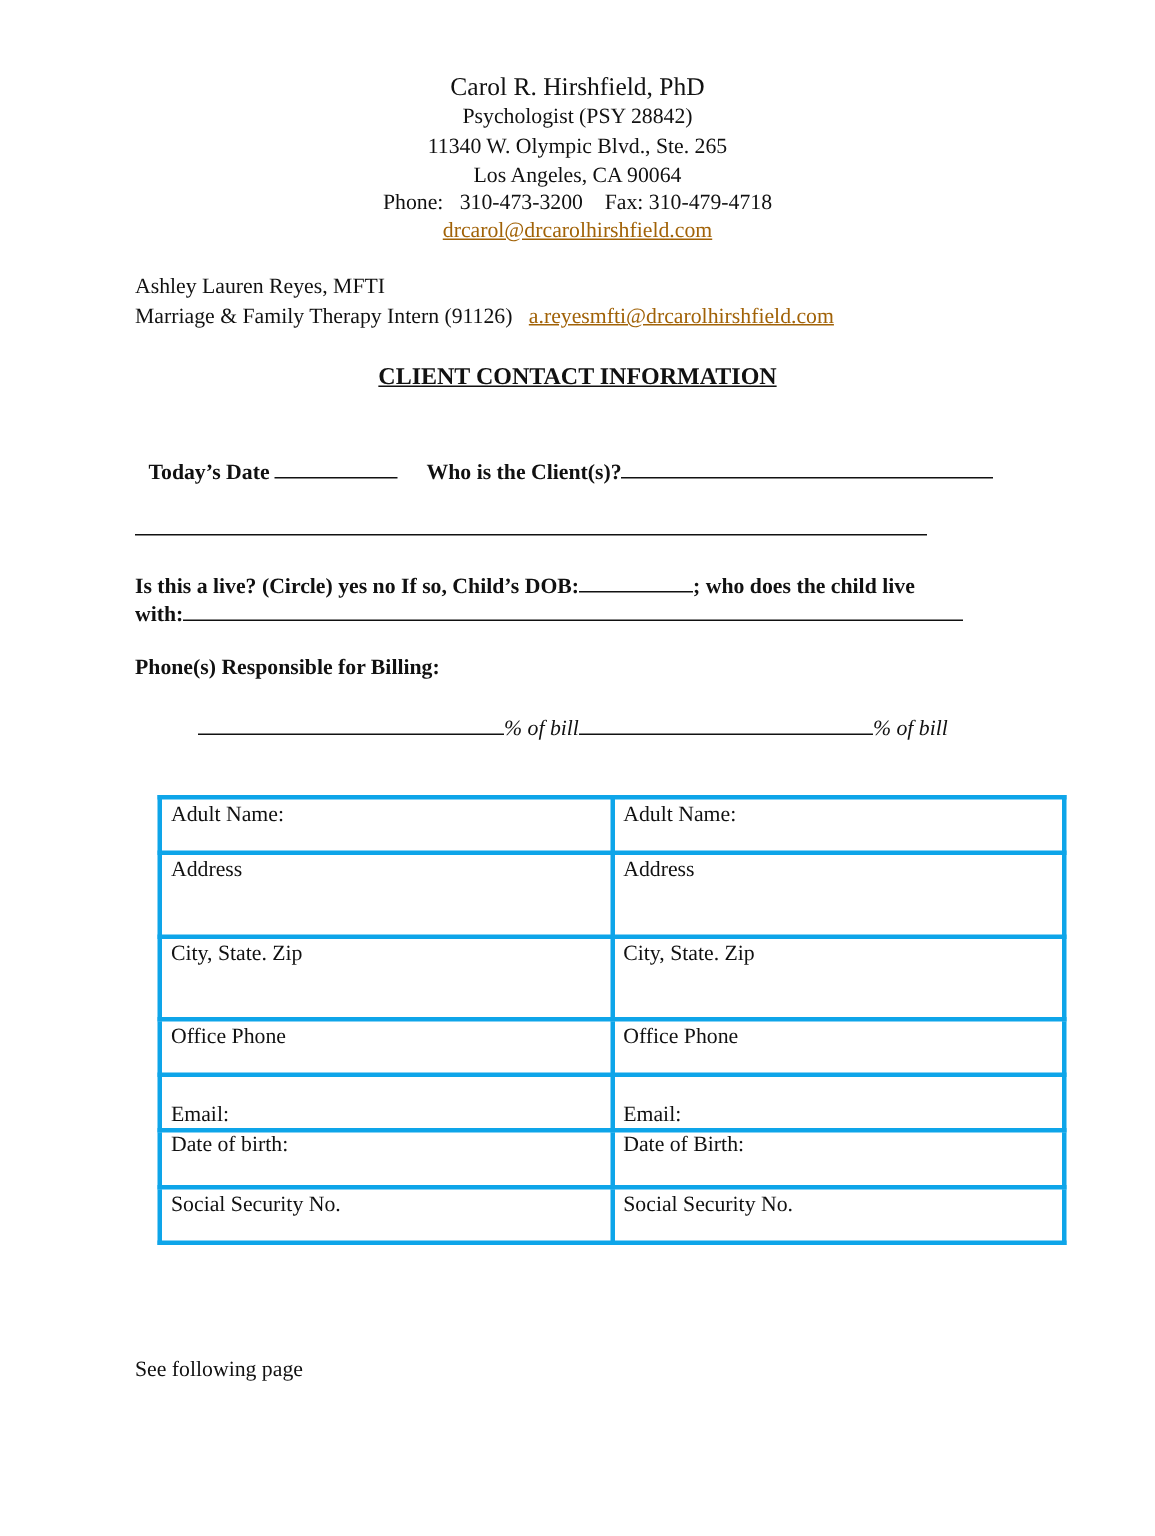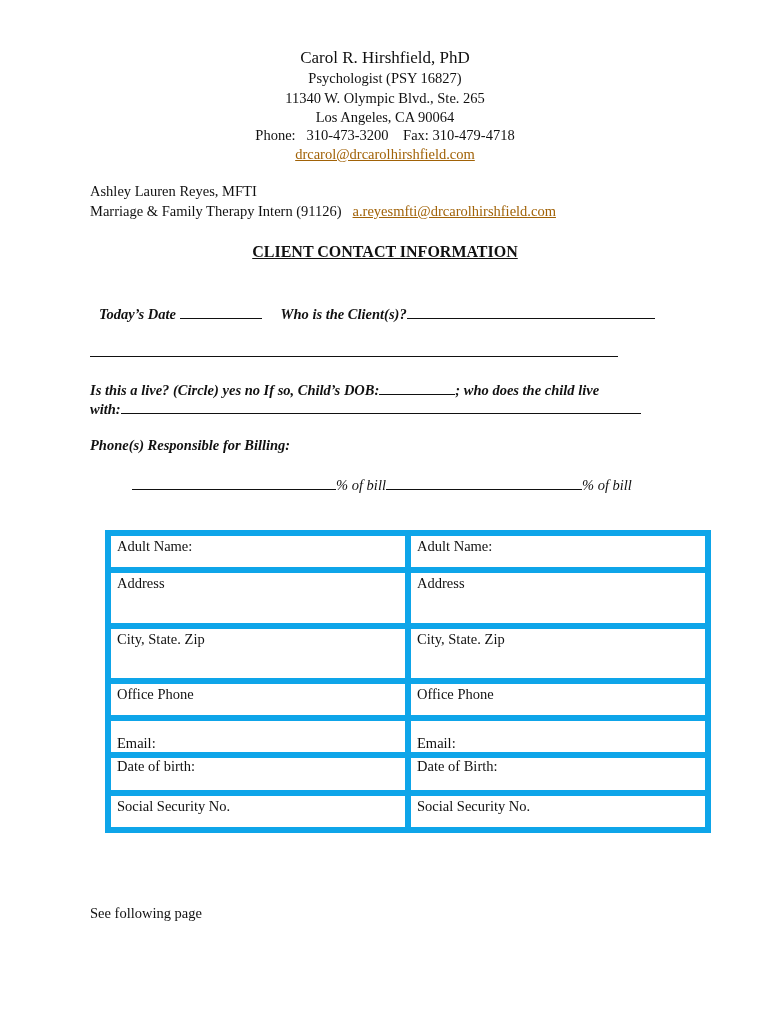--- a/index.html
+++ b/index.html
@@ -4,32 +4,32 @@
 <style>
   html, body { margin:0; padding:0; background:#ffffff; }
   body { width:770px; height:1024px; position:relative; font-family:"Liberation Serif", serif; color:#111; overflow:hidden; }
   .abs { position:absolute; white-space:nowrap; }
   .center { left:0; width:770px; text-align:center; }
   .h-name { font-size:17px; top:48px; }
   .h-line { font-size:14.5px; }
   a.link { color:#a16207; text-decoration:underline; }
   .plain { font-size:14.5px; }
   .title { top:243px; font-size:16px; font-weight:bold; text-decoration:underline; }
-  .bold { font-weight:bold; font-size:14.5px;font-style:italic; }
+  .bold { font-weight:bold; font-size:14.5px; }
   .blank { display:inline-block; border-bottom:1px solid #111; height:14px; vertical-align:baseline; }
   .fullrule { position:absolute; left:90px; top:356px; width:528px; height:0; border-top:1px solid #111; }
   table.contact { position:absolute; left:105px; top:530px; width:606px; border-collapse:collapse; font-size:14.5px; }
-  table.contact td { border:6px solid #0ea5e9; vertical-align:top; padding:2px 6px; width:50%; }
+  table.contact td { border:3px solid #0ea5e9; vertical-align:top; padding:2px 6px; width:50%; }
   table.contact td.bottom { vertical-align:bottom; }
 </style>
 </head>
 <body>
 
 <div class="abs center h-name">Carol R. Hirshfield, PhD</div>
-<div class="abs center h-line" style="top:70px;">Psychologist (PSY 16827)</div>
+<div class="abs center h-line" style="top:70px;">Psychologist (PSY 28842)</div>
 <div class="abs center h-line" style="top:90px;">11340 W. Olympic Blvd., Ste. 265</div>
 <div class="abs center h-line" style="top:109px;">Los Angeles, CA  90064</div>
 <div class="abs center h-line" style="top:127px; white-space:pre;">Phone:   310-473-3200    Fax: 310-479-4718</div>
 <div class="abs center h-line" style="top:146px;"><a class="link">drcarol@drcarolhirshfield.com</a></div>
 
 <div class="abs plain" style="left:90px; top:183px;">Ashley Lauren Reyes, MFTI</div>
 <div class="abs plain" style="left:90px; top:203px;">
   <span>Marriage &amp; Family Therapy Intern (91126)</span>&nbsp;&nbsp;&nbsp;<a class="link">a.reyesmfti@drcarolhirshfield.com</a>
 </div>
 

